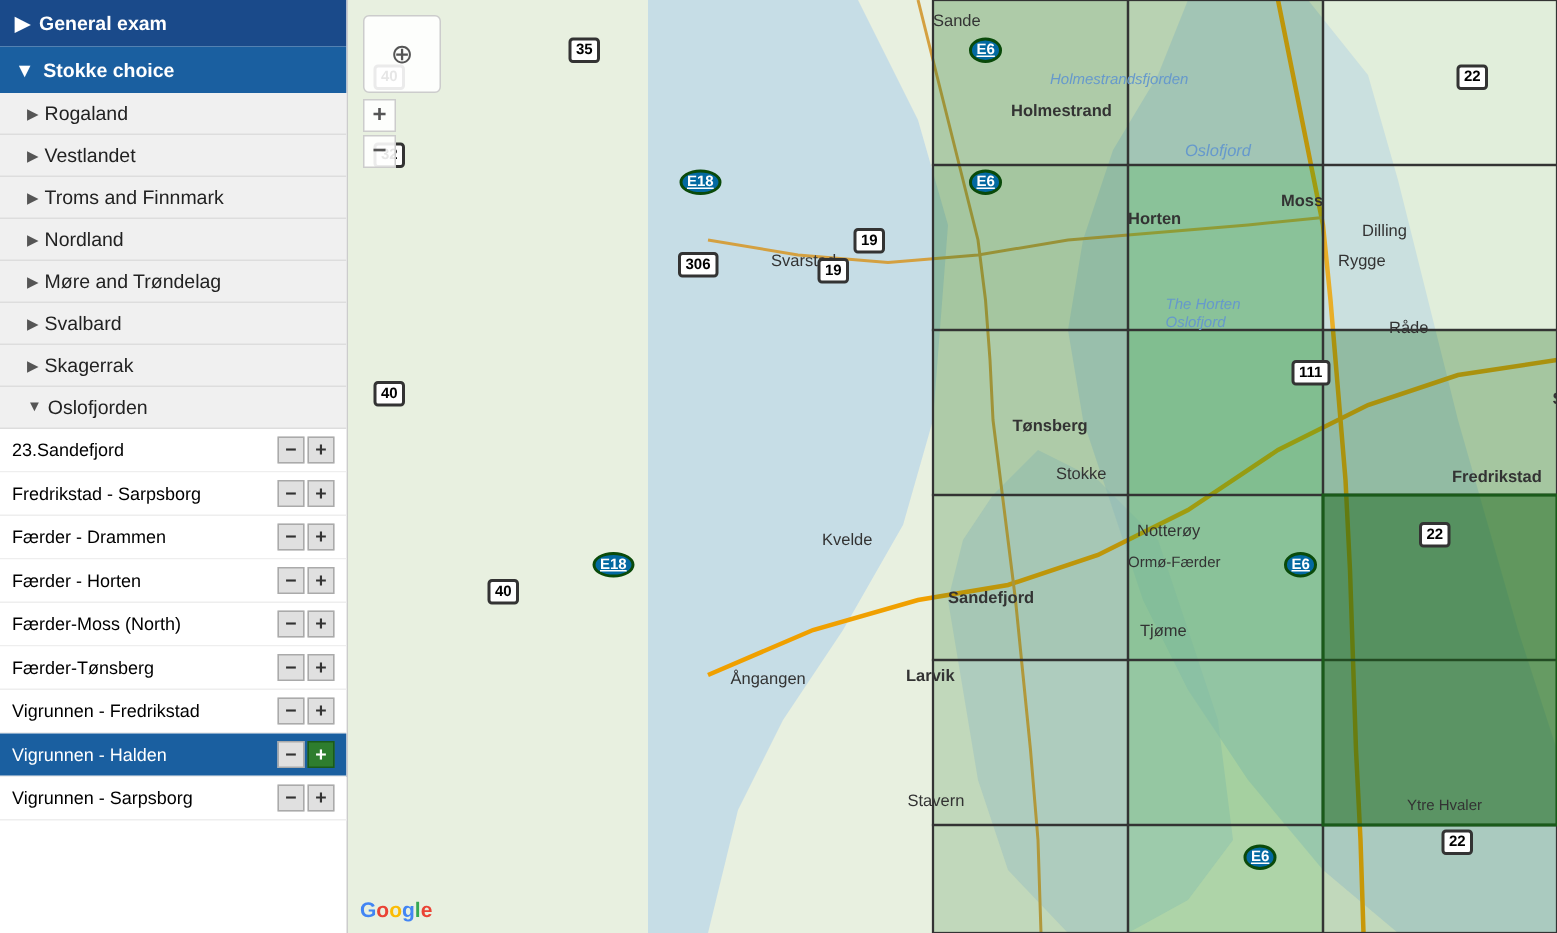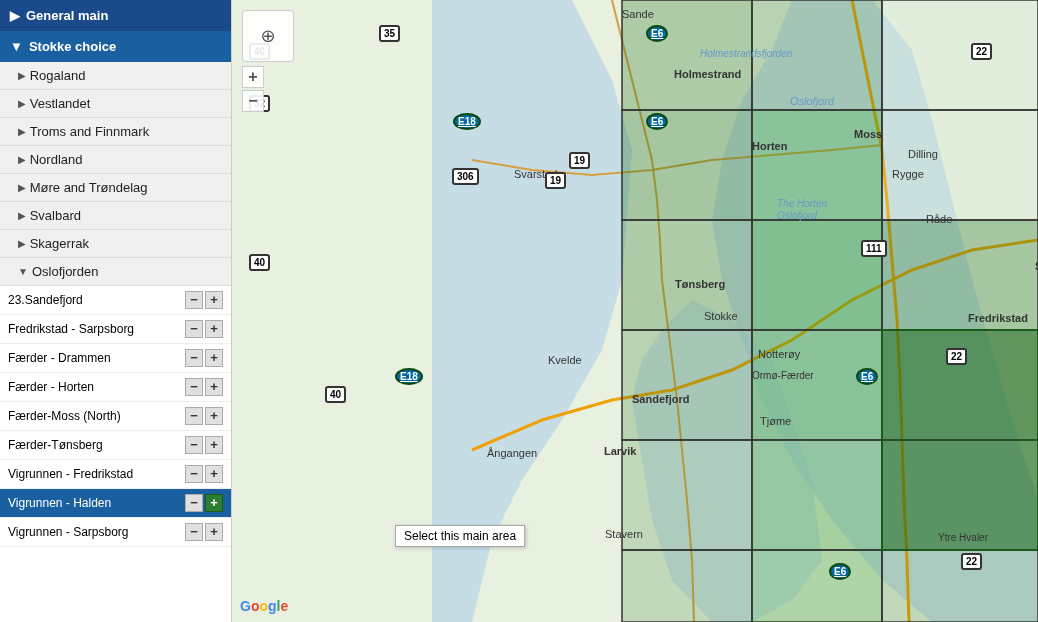--- a/index.html
+++ b/index.html
@@ -198,21 +198,21 @@
       z-index: 2;
     }
   </style>
 </head>
 <body>
 
 <div id="sidebar">
 
   <div class="sidebar-section-header">
     <span>▶</span>
-    <span>General main</span>
+    <span>General exam</span>
   </div>
 
   <div class="sidebar-section-header active">
     <span>▼</span>
     <span>Stokke choice</span>
   </div>
 
   <div id="top-items-container">
       <div class="sidebar-item-collapsible">
         <span class="arrow">▶</span>
@@ -396,21 +396,18 @@
   </div>
 
   <div class="map-nav">
     <div class="nav-circle">
       <div class="nav-arrows">⊕</div>
     </div>
     <span class="zoom-btn">+</span>
     <span class="zoom-btn" style="margin-top:2px">−</span>
   </div>
 
-  <div class="tooltip" style="left:163px;top:525px">
-    <span>Select this main area</span>
-  </div>
 
   <div class="google-logo">
     <span class="g">G</span><span class="o1">o</span><span class="o2">o</span><span class="g2">g</span><span class="l">l</span><span class="e">e</span>
   </div>
 
 </div>
 
 </body></html>

